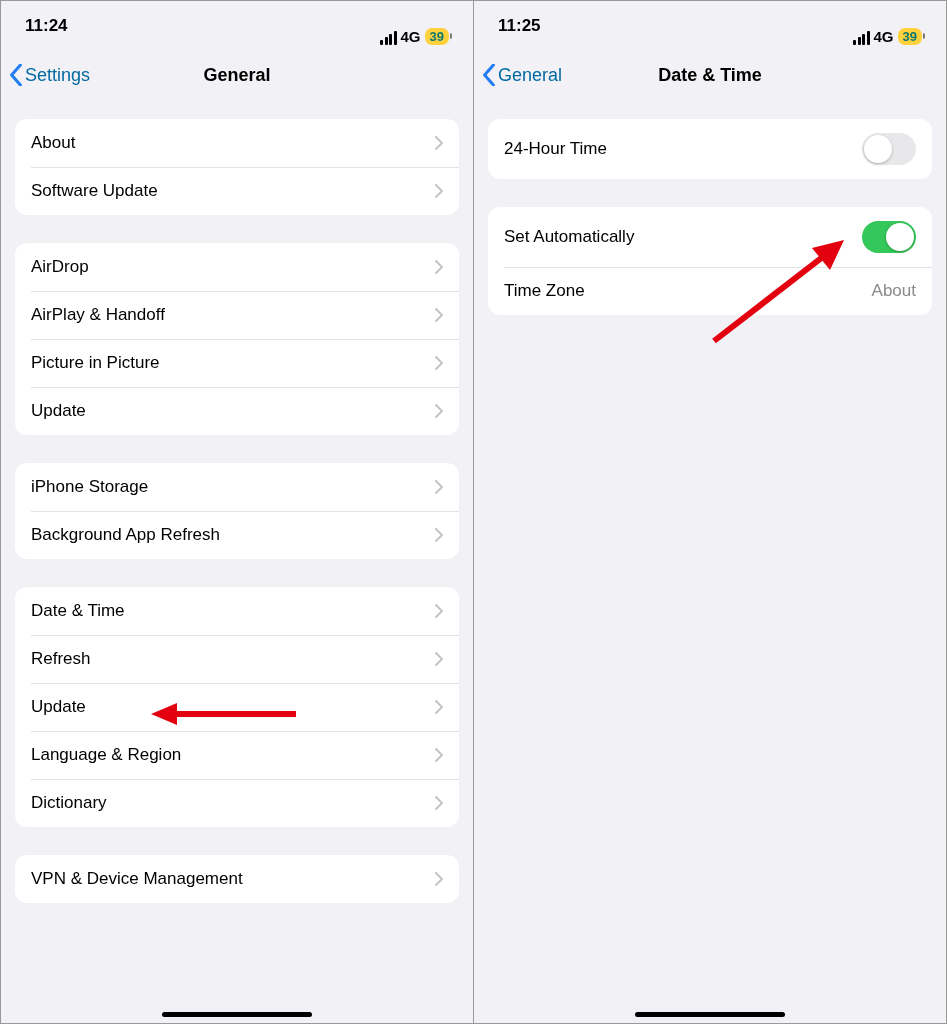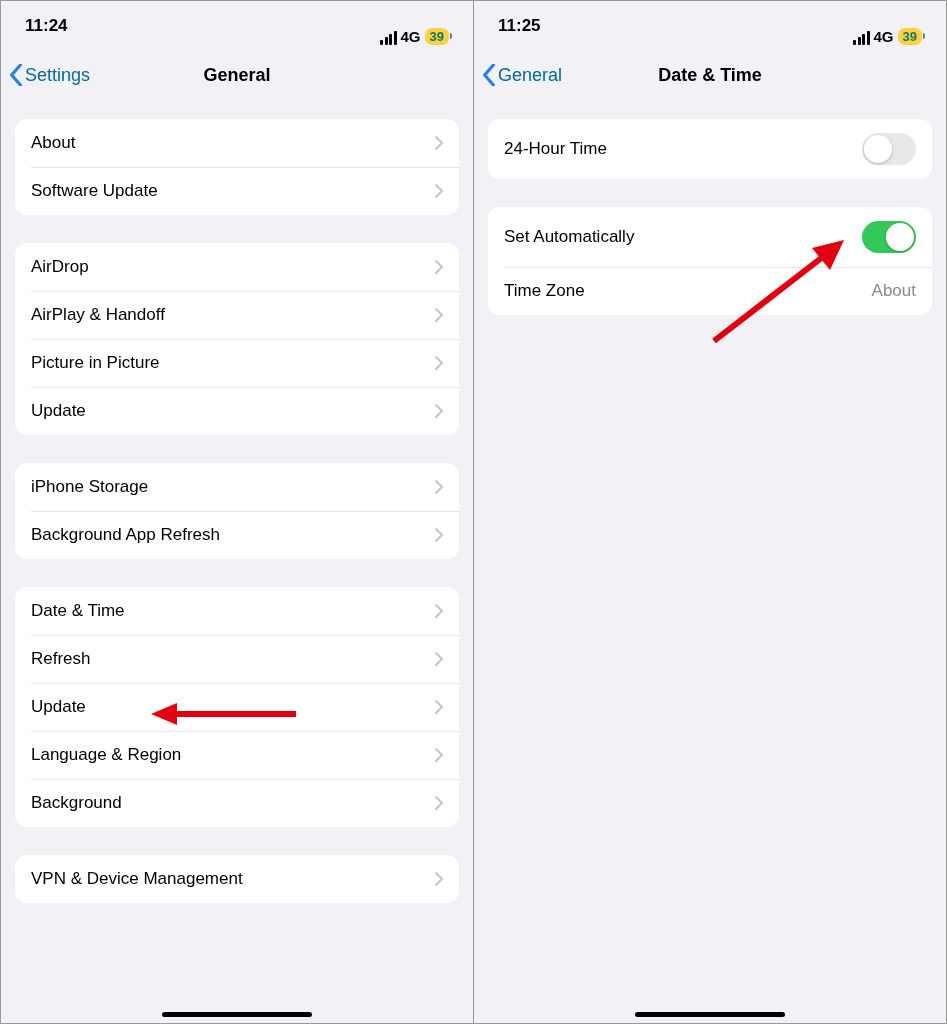--- a/index.html
+++ b/index.html
@@ -242,21 +242,21 @@
             <path d="M1 1 L7 7 L1 13" stroke="#c5c5c9" stroke-width="2" fill="none" stroke-linecap="round" stroke-linejoin="round"></path>
           </svg>
         </div>
       <div class="row">
           <span>Language &amp; Region</span>
           <svg class="chevron" viewBox="0 0 8 14">
             <path d="M1 1 L7 7 L1 13" stroke="#c5c5c9" stroke-width="2" fill="none" stroke-linecap="round" stroke-linejoin="round"></path>
           </svg>
         </div>
       <div class="row">
-          <span>Background</span>
+          <span>Dictionary</span>
           <svg class="chevron" viewBox="0 0 8 14">
             <path d="M1 1 L7 7 L1 13" stroke="#c5c5c9" stroke-width="2" fill="none" stroke-linecap="round" stroke-linejoin="round"></path>
           </svg>
         </div>
     </div>
 
     <div class="group">
       <div class="row">
           <span>VPN &amp; Device Management</span>
           <svg class="chevron" viewBox="0 0 8 14">

